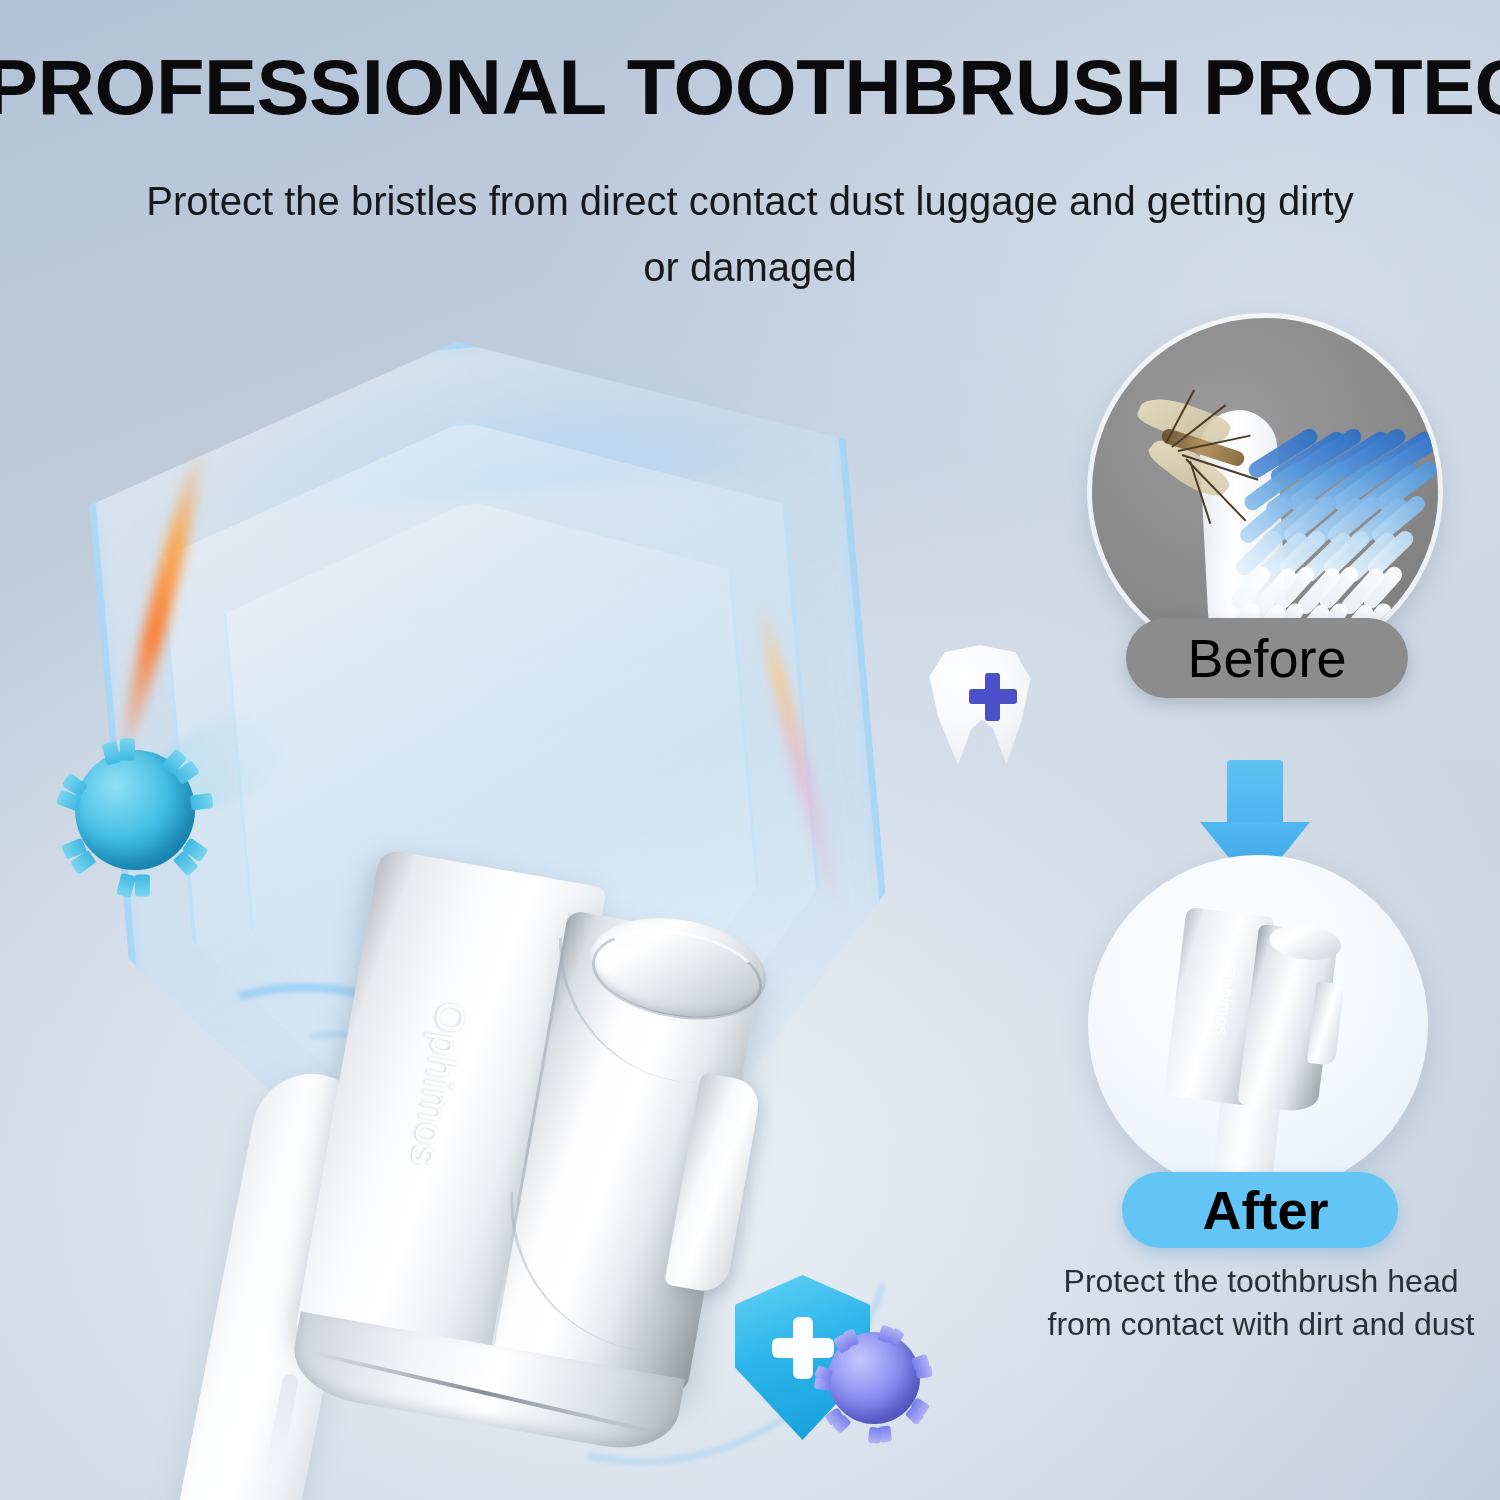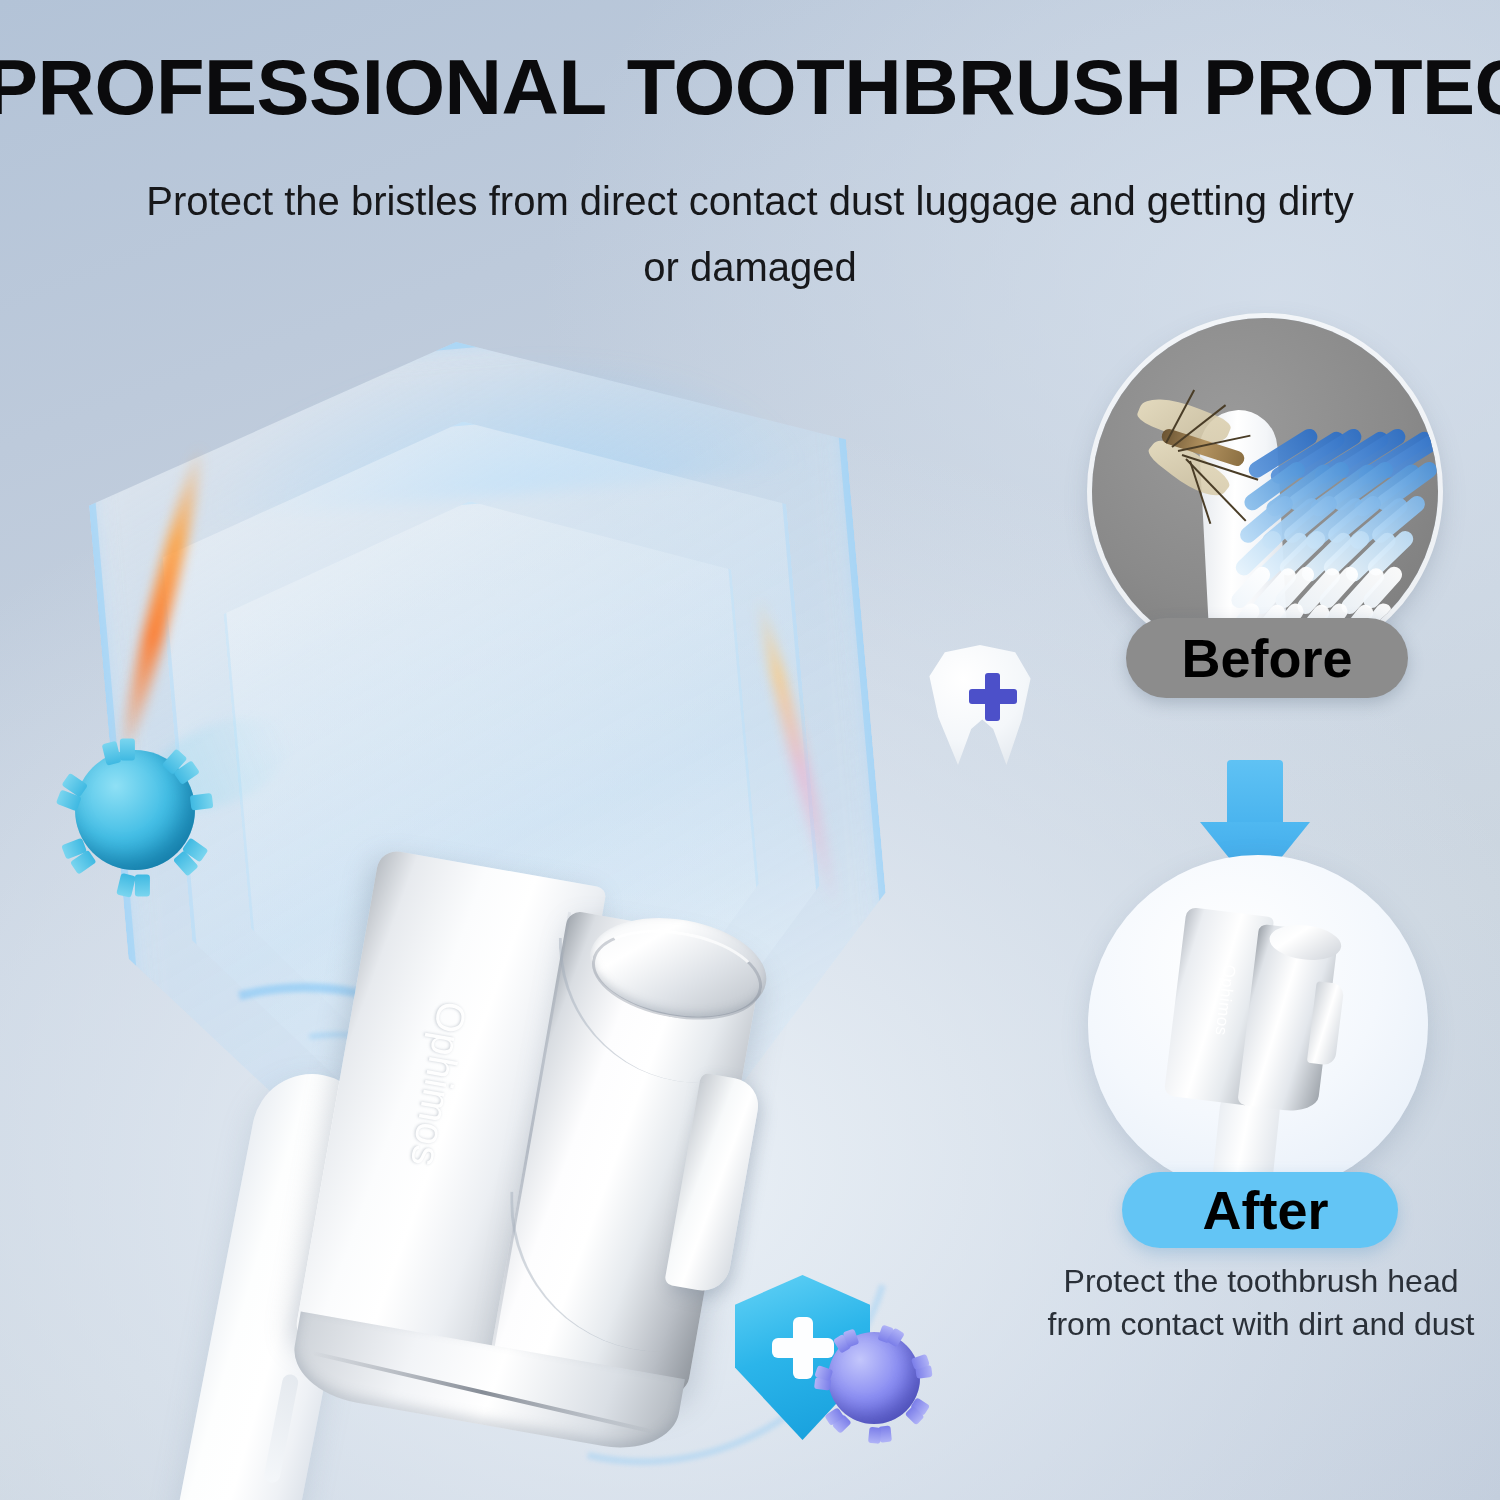--- a/index.html
+++ b/index.html
@@ -283,21 +283,21 @@
   .bug .wing.w2 { left:26px; top:72px; width:86px; height:32px; transform:rotate(38deg); }
   .bug .leg {
     position:absolute; height:2px; background:#4a3d27; transform-origin:0 50%;
   }
   #before-pill {
     position:absolute; left:48px; top:300px; width:282px; height:80px;
     background:#8c8c8c; border-radius:40px;
     display:flex; align-items:center; justify-content:center;
     box-shadow:0 6px 16px rgba(90,105,125,.30);
   }
-  #before-pill span { font-size:54px; font-weight:bold; color:#000; letter-spacing:0px; }
+  #before-pill span { font-size:54px; font-weight:normal; color:#000; letter-spacing:0px; }
 
   
   #after-panel { left:1060px; top:760px; width:400px; height:560px; }
   #after-arrow { position:absolute; left:140px; top:0; width:110px; height:130px; }
   #after-arrow .shaft {
     position:absolute; left:27px; top:0; width:56px; height:72px;
     background:linear-gradient(180deg,#5fc2f4,#47b2ee); border-radius:4px;
   }
   #after-arrow .head {
     position:absolute; left:0; top:62px; width:110px; height:68px;

